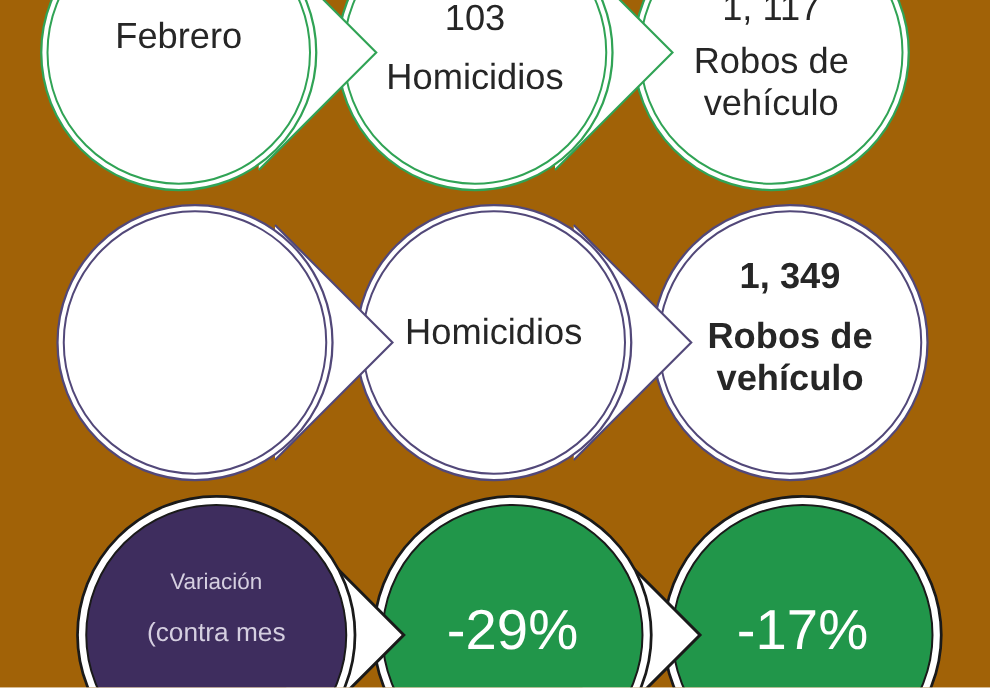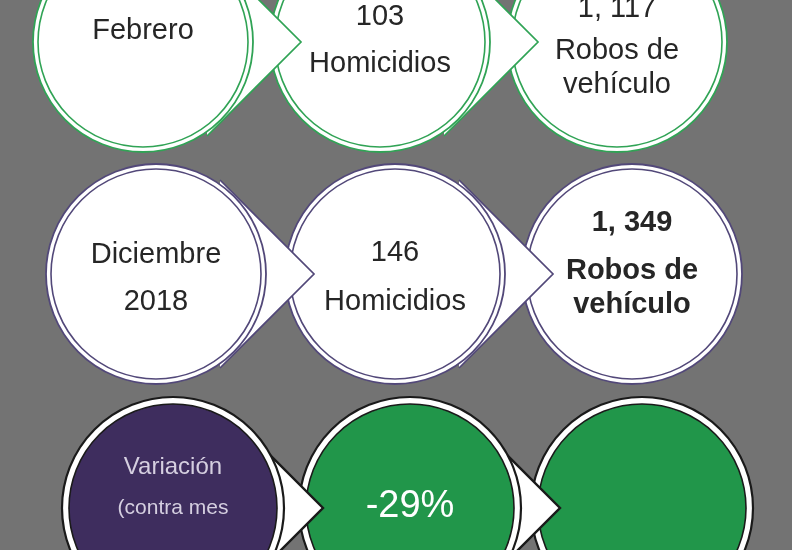--- a/index.html
+++ b/index.html
@@ -5,21 +5,21 @@
   html, body {
     margin: 0;
     padding: 0;
     background: #ffffff;
   }
   .canvas {
     position: relative;
     width: 792px;
     height: 550px;
     overflow: hidden;
-    background: #737373;
+    background: #a16207;
     font-family: "Liberation Sans", sans-serif;
   }
   svg.shapes {
     position: absolute;
     left: 0;
     top: 0;
   }
 
   
   .ring-g-outer { fill: #ffffff; stroke: var(--green-outline); stroke-width: 1.8; }
@@ -44,23 +44,23 @@
     color: var(--text-dark);
   }
   .ln   { font-size: 29px; line-height: 34px; white-space: nowrap; }
   .ln:empty { display: none; }
   .g8   { margin-top: 8px; }
   .g13  { margin-top: 13px; }
   .g14  { margin-top: 14px; }
   .g15  { margin-top: 15px; }
 
   .tb-light { color: var(--text-light); }
-  .ln-sm  { font-size: 24px; line-height: 31px; white-space: nowrap; }
+  .ln-sm  { font-size: 18px; line-height: 31px; white-space: nowrap; }
   .ln-xs  { font-size: 21px; line-height: 22px; white-space: nowrap; }
-  .ln-big { font-size: 38px; line-height: 60px; white-space: nowrap; color: #ffffff; }
+  .ln-big { font-size: 45px; line-height: 60px; white-space: nowrap; color: #ffffff; }
 
   
   .p-r1i0 { left: 43px;  top: 12px; }
   .p-r1i1 { left: 280px; top: -2px; }
   .p-r1i2 { left: 517px; top: -10px; }
   .p-r2i0 { left: 56px;  top: 236px; }
   .p-r2i1 { left: 295px; top: 234px; }
   .p-r2i2 { left: 532px; top: 204px; font-weight: bold; }
   .p-r3i0 { left: 73px;  top: 450px; }
   .p-r3i1 { left: 310px; top: 474px; }
@@ -133,39 +133,37 @@
     <div class="ln">103</div>
     <div class="ln g13">Homicidios</div>
   </div>
 
   <div class="tb p-r1i2">
     <div class="ln">1, 117</div>
     <div class="ln g8">Robos de</div>
     <div class="ln">vehículo</div>
   </div>
 
-  <div class="tb p-r2i0">
-    <div class="ln">Diciembre</div>
-    <div class="ln g13">2018</div>
-  </div>
 
   <div class="tb p-r2i1">
-    <div class="ln">146</div>
     <div class="ln g15">Homicidios</div>
   </div>
 
   <div class="tb p-r2i2">
     <div class="ln">1, 349</div>
     <div class="ln g14">Robos de</div>
     <div class="ln">vehículo</div>
   </div>
 
   <div class="tb tb-light p-r3i0">
     <div class="ln-sm">Variación</div>
     <div class="ln-xs g15">(contra mes</div>
   </div>
 
   <div class="tb p-r3i1">
     <div class="ln-big">-29%</div>
   </div>
 
+  <div class="tb p-r3i2">
+    <div class="ln-big">-17%</div>
+  </div>
 
 </div>
 
 </body></html>

